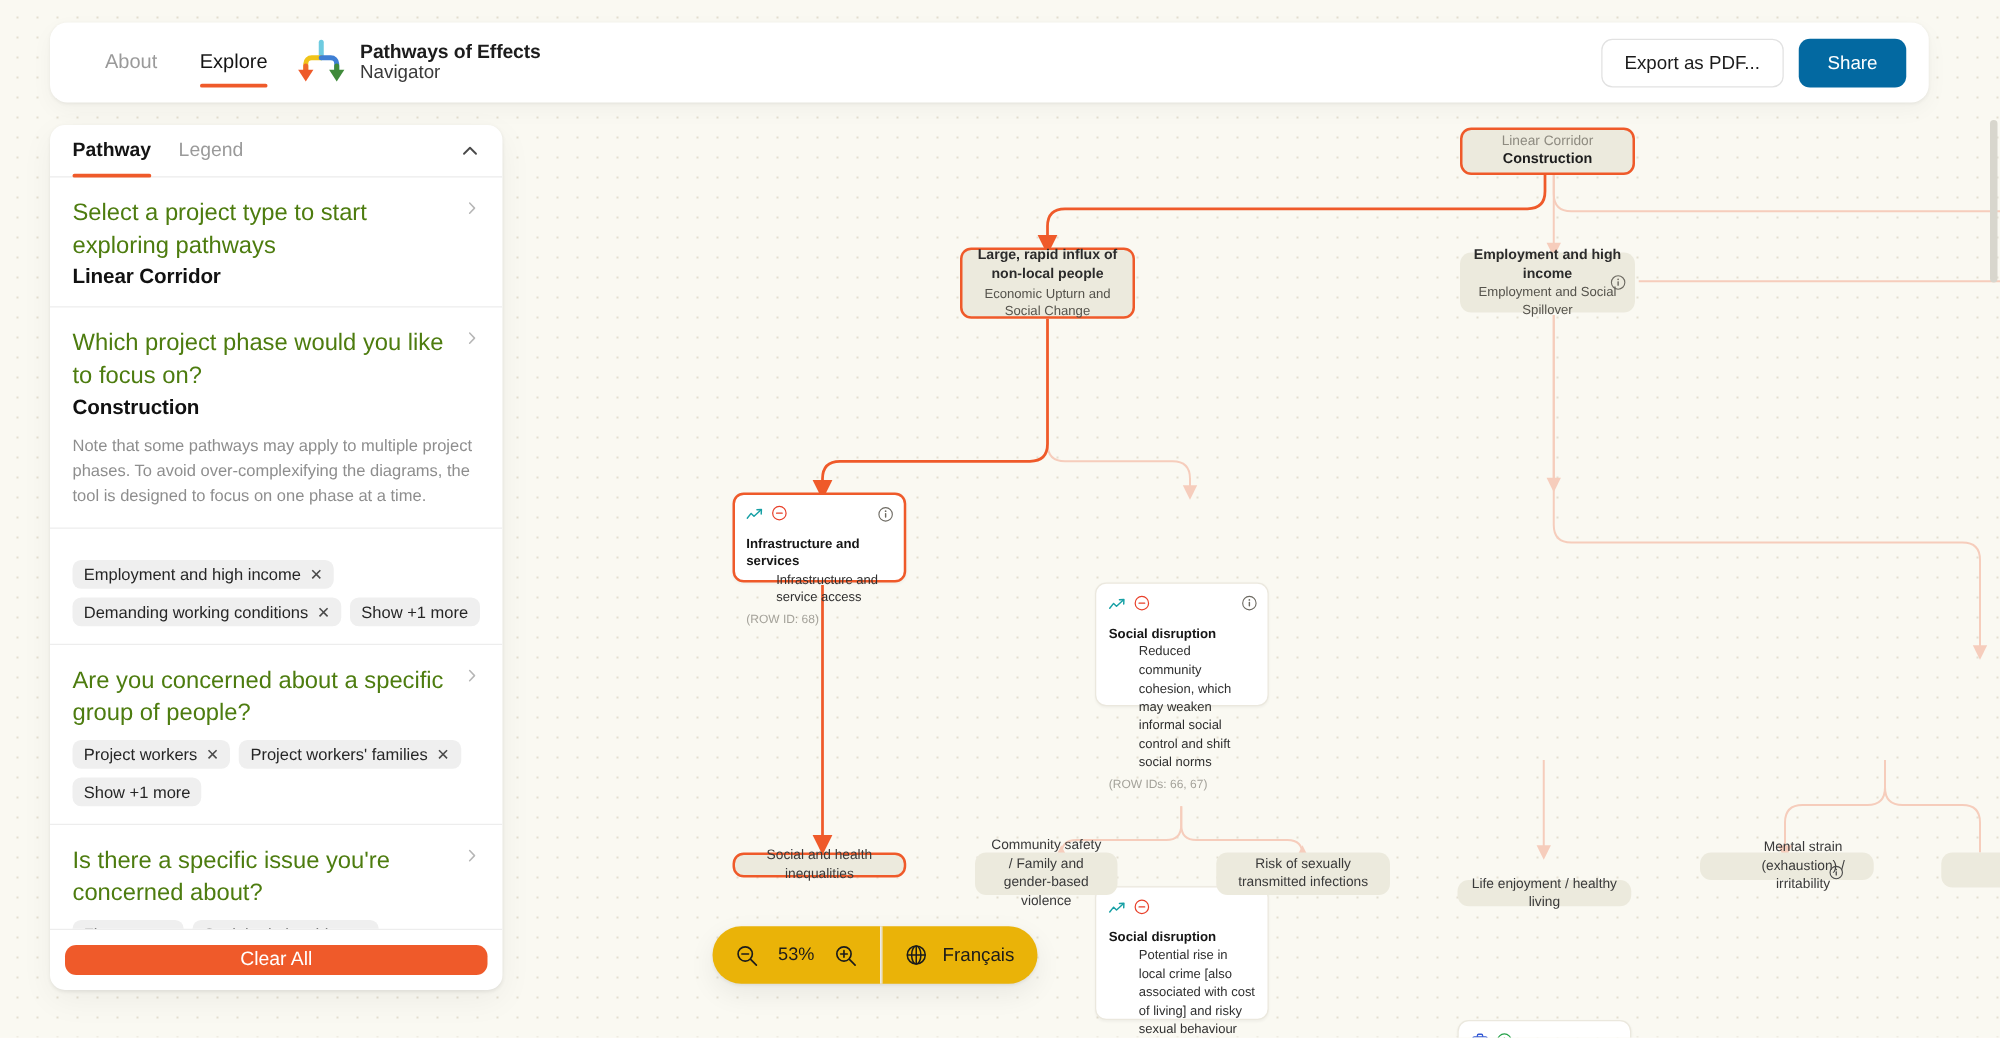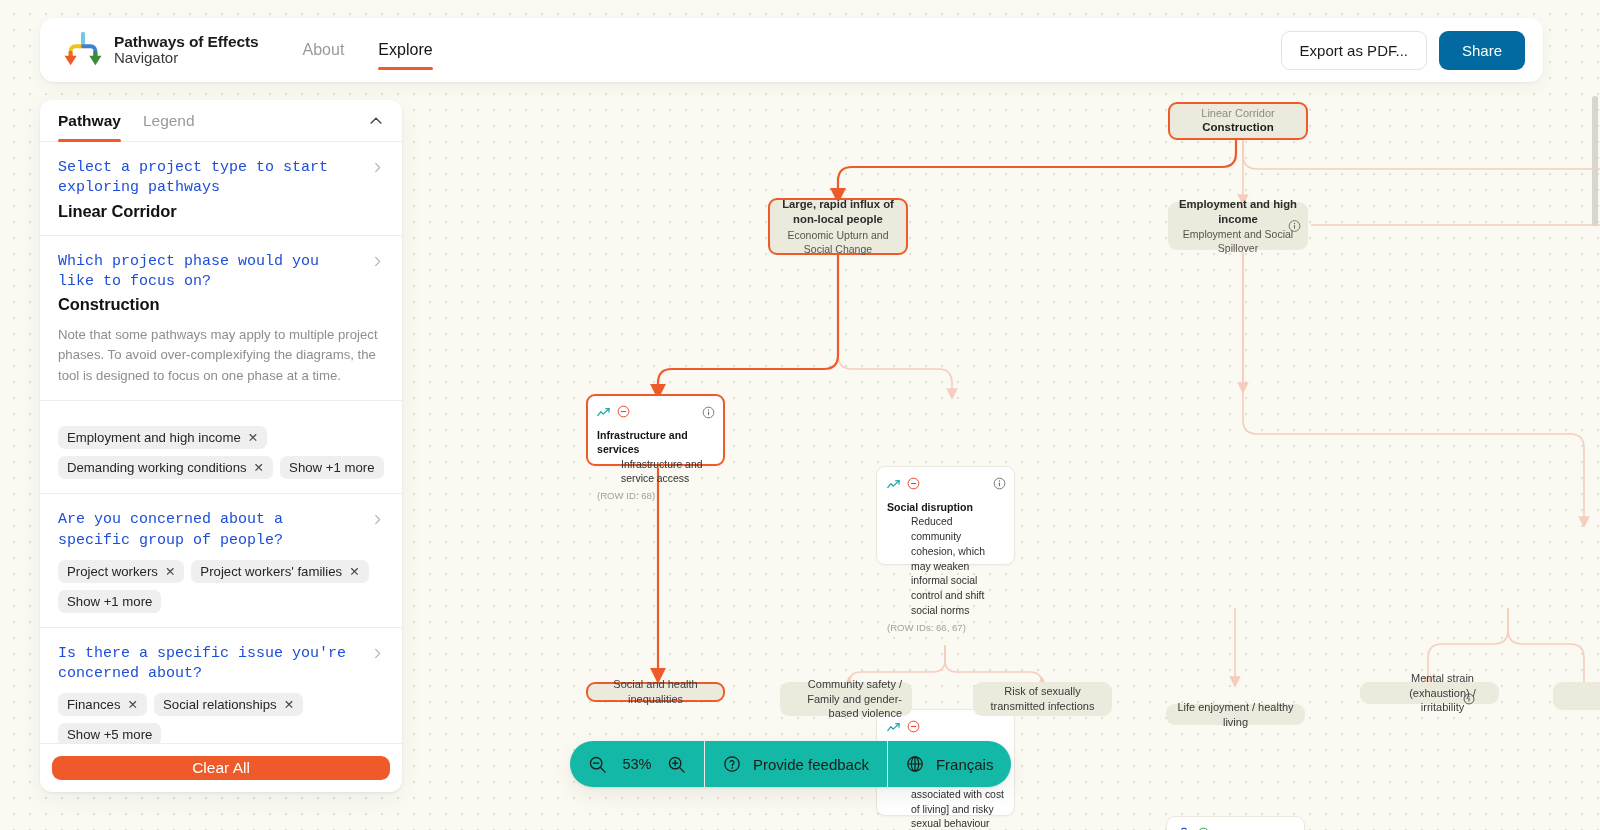--- a/index.html
+++ b/index.html
@@ -69,21 +69,21 @@
   .ptab.active { color:#141414; font-weight:bold; }
   .ptab.active:after {
     content:""; position:absolute; left:0; right:0; bottom:0; height:3px;
     background:#ef5a2a; border-radius:2px;
   }
   #collapse-btn { margin-left:auto; color:#555; cursor:pointer; display:flex; }
 
   #panel-body { flex:1 1 auto; overflow:hidden; }
   .section { padding:16px 18px 14px 18px; border-bottom:1px solid #ededed; }
   .q-row { display:flex; align-items:flex-start; }
-  .q-text { font-size:15px; color:#1d4ed8; flex:1 1 auto; line-height:1.35;font-family:Liberation Mono, monospace; }
+  .q-text { font-size:19px; color:#4d7c0f; flex:1 1 auto; line-height:1.35; }
   .chev { color:#b6b6b6; flex:0 0 auto; margin-left:8px; margin-top:2px; }
   .answer { font-size:16.5px; font-weight:bold; color:#111; margin-top:3px; letter-spacing:-.1px;}
   .note { font-size:13.2px; color:#8e8e8e; line-height:1.55; margin-top:11px; }
   .chips { display:flex; flex-wrap:wrap; gap:7px; margin-top:9px; }
   .chip {
     background:#efefef; border-radius:7px; padding:4px 9px;
     font-size:13.2px; color:#262626; display:inline-flex; align-items:center; gap:7px;
     cursor:pointer; white-space:nowrap;
   }
   .chip .x { color:#4a4a4a; font-size:12.5px; }
@@ -119,21 +119,21 @@
   .n-card.sel { border:2px solid #ef5a2a; padding:8px 9px; }
   .n-card .icons { display:flex; align-items:center; gap:6px; margin-bottom:6px; }
   .n-card .info-tr { position:absolute; right:8px; top:9px; }
   .n-card .c-title { font-size:10.6px; font-weight:bold; color:#161616; line-height:1.35; }
   .n-card .c-desc  { font-size:10.4px; color:#2f2f2f; line-height:1.42; margin-top:1px;margin-left:24px; }
   .n-card .c-row   { font-size:9.6px; color:#a4a29a; line-height:1.4; margin-top:2px; }
 
   
   #bottombar {
     position:absolute; left:570px; top:741px; height:46px;
-    background:#14b8a6; border-radius:23px;
+    background:#eab308; border-radius:23px;
     box-shadow:0 1px 3px rgba(0,0,0,.08), 0 8px 22px rgba(0,0,0,.07);
     display:flex; align-items:flex-start; z-index:28;
   }
   .bb-group { display:flex; align-items:center; height:46px; padding:0 18px; gap:12px; }
   .bb-sep { width:1px; height:46px; background:#eaeaea; }
   .bb-label { font-size:15px; color:#1b1b1b; }
   .bb-zoom { font-size:14.5px; color:#1b1b1b; min-width:36px; text-align:center; }
   .ic { display:flex; align-items:center; justify-content:center; cursor:pointer; }
 
   
@@ -292,21 +292,21 @@
           </svg>
       </span>
     </div>
 
   </div>
 
   <div class="node n-beige sel" style="left:586px; top:682px; width:139px; height:16px;">
     <div class="tn">Social and health inequalities</div>
   </div>
 
-  <div class="node n-beige" style="left:780px; top:682px; width:132px; height:34px;text-align:right;">
+  <div class="node n-beige" style="left:780px; top:682px; width:114px; height:34px;">
     <div class="tn">Community safety / Family and gender-based violence</div>
   </div>
 
   <div class="node n-beige" style="left:973px; top:682px; width:139px; height:34px;">
     <div class="tn">Risk of sexually transmitted infections</div>
   </div>
 
   <div class="node n-beige" style="left:1166px; top:704px; width:139px; height:21px;">
     <div class="tn">Life enjoyment / healthy living</div>
   </div>
@@ -323,41 +323,41 @@
   </div>
 
   <div class="node n-beige" style="left:1553px; top:682px; width:139px; height:28px;">
     
   </div>
 </div>
 
 <div id="vscroll"></div>
 
 <div id="topbar">
+  <div id="nav">
+    <div class="nav-item">About</div>
+    <div class="nav-item active">Explore</div>
+  </div>
   <div id="brand">
     <span class="logo">
       <svg viewBox="0 0 44 42" width="42" height="40">
         <path d="M22,4 V17" stroke="#6ecbe0" stroke-width="4.2" stroke-linecap="round" fill="none"></path>
         <path d="M22,17 H14 a5,5 0 0 0 -5,5 V27" stroke="#f0c419" stroke-width="4.2" fill="none" stroke-linecap="round"></path>
         <path d="M9,24 V28" stroke="#ee6a2c" stroke-width="4.2" fill="none" stroke-linecap="round"></path>
         <path d="M22,17 H30 a5,5 0 0 1 5,5 V27" stroke="#3f7fd4" stroke-width="4.2" fill="none" stroke-linecap="round"></path>
         <path d="M35,24 V28" stroke="#3f8a3a" stroke-width="4.2" fill="none" stroke-linecap="round"></path>
         <path d="M2.6,27 L15.4,27 L9,37 Z" fill="#ee5a2a"></path>
         <path d="M28.6,27 L41.4,27 L35,37 Z" fill="#3f8a3a"></path>
       </svg>
     </span>
     <span class="brand-txt">
       <span class="l1" style="display:block">Pathways of Effects</span>
       <span class="l2" style="display:block">Navigator</span>
     </span>
   </div>
-  <div id="nav">
-    <div class="nav-item">About</div>
-    <div class="nav-item active">Explore</div>
-  </div>
   <div id="topbar-actions">
     <button class="btn-ghost">Export as PDF...</button>
     <button class="btn-primary">Share</button>
   </div>
 </div>
 
 <div id="panel">
   <div id="panel-tabs">
     <div class="ptab active">Pathway</div>
     <div class="ptab">Legend</div>
@@ -477,30 +477,20 @@
     <span class="bb-zoom">53%</span>
     <span class="ic">
       <svg width="19" height="19" viewBox="0 0 20 20">
           <circle cx="8.6" cy="8.6" r="6" fill="none" stroke="#1b1b1b" stroke-width="1.4"></circle>
           <path d="M5.8,8.6 H11.4 M8.6,5.8 V11.4" stroke="#1b1b1b" stroke-width="1.4" stroke-linecap="round"></path>
           <path d="M13.2,13.2 L18,18" stroke="#1b1b1b" stroke-width="1.4" stroke-linecap="round"></path>
         </svg>
     </span>
   </div>
   <div class="bb-sep"></div>
-  <div class="bb-group">
-    <span class="ic">
-      <svg width="18" height="18" viewBox="0 0 20 20">
-          <circle cx="10" cy="10" r="8" fill="none" stroke="#1b1b1b" stroke-width="1.35"></circle>
-          <path d="M7.9,7.6 a2.2,2.2 0 1 1 2.5,3 V12" fill="none" stroke="#1b1b1b" stroke-width="1.35" stroke-linecap="round"></path>
-          <circle cx="10.3" cy="14.4" r=".95" fill="#1b1b1b"></circle>
-        </svg>
-    </span>
-    <span class="bb-label">Provide feedback</span>
-  </div>
   <div class="bb-sep"></div>
   <div class="bb-group">
     <span class="ic">
       <svg width="18" height="18" viewBox="0 0 20 20">
           <circle cx="10" cy="10" r="8" fill="none" stroke="#1b1b1b" stroke-width="1.35"></circle>
           <path d="M2,10 H18 M10,2 V18" stroke="#1b1b1b" stroke-width="1.35"></path>
           <ellipse cx="10" cy="10" rx="4.1" ry="8" fill="none" stroke="#1b1b1b" stroke-width="1.35"></ellipse>
         </svg>
     </span>
     <span class="bb-label">Français</span>

